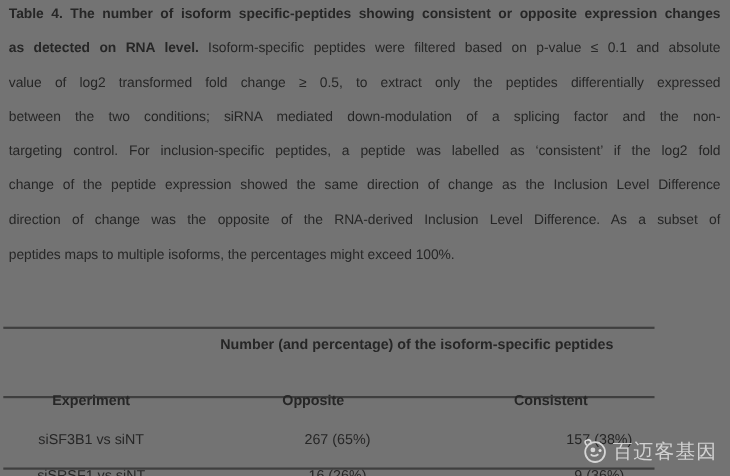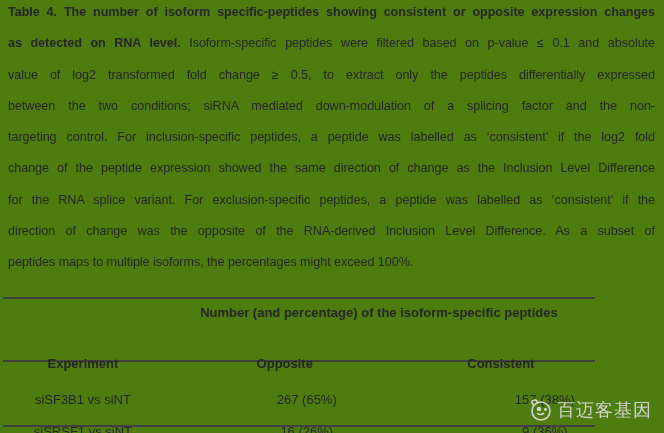--- a/index.html
+++ b/index.html
@@ -4,21 +4,21 @@
 <style>
   * { margin: 0; padding: 0; box-sizing: border-box; }
   html, body { background: #ffffff; }
   body {
     width: 664px; height: 433px;
     font-family: "Liberation Sans", "DejaVu Sans", sans-serif;
   }
   .page {
     position: relative;
     width: 664px; height: 433px;
-    background: #4d7c0f;
+    background: #737373;
     overflow: hidden;
   }
 
   
   .caption {
     position: absolute;
     left: 8px; top: -3px;
     width: 647px;
     color: #262626;
     font-size: 12.6px;
@@ -87,21 +87,20 @@
 
 <div class="page">
 
   <div class="caption">
       <div class="cap-line"><span class="bold">Table 4. The number of isoform specific-peptides showing consistent or opposite expression changes</span></div>
       <div class="cap-line"><span class="bold">as detected on RNA level.</span><span> Isoform-specific peptides were filtered based on p-value ≤ 0.1 and absolute</span></div>
       <div class="cap-line"><span>value of log2 transformed fold change ≥ 0.5, to extract only the peptides differentially expressed</span></div>
       <div class="cap-line"><span>between the two conditions; siRNA mediated down-modulation of a splicing factor and the non-</span></div>
       <div class="cap-line"><span>targeting control. For inclusion-specific peptides, a peptide was labelled as ‘consistent’ if the log2 fold</span></div>
       <div class="cap-line"><span>change of the peptide expression showed the same direction of change as the Inclusion Level Difference</span></div>
-      <div class="cap-line"><span>for the RNA splice variant. For exclusion-specific peptides, a peptide was labelled as ‘consistent’ if the</span></div>
       <div class="cap-line"><span>direction of change was the opposite of the RNA-derived Inclusion Level Difference. As a subset of</span></div>
       <div class="cap-line last"><span>peptides maps to multiple isoforms, the percentages might exceed 100%.</span></div>
     </div>
 
   <div class="table-wrap">
     <div class="rule"></div>
     <div class="span-row">
       <div></div>
       <div class="span-header">Number (and percentage) of the isoform-specific peptides</div>
     </div>

